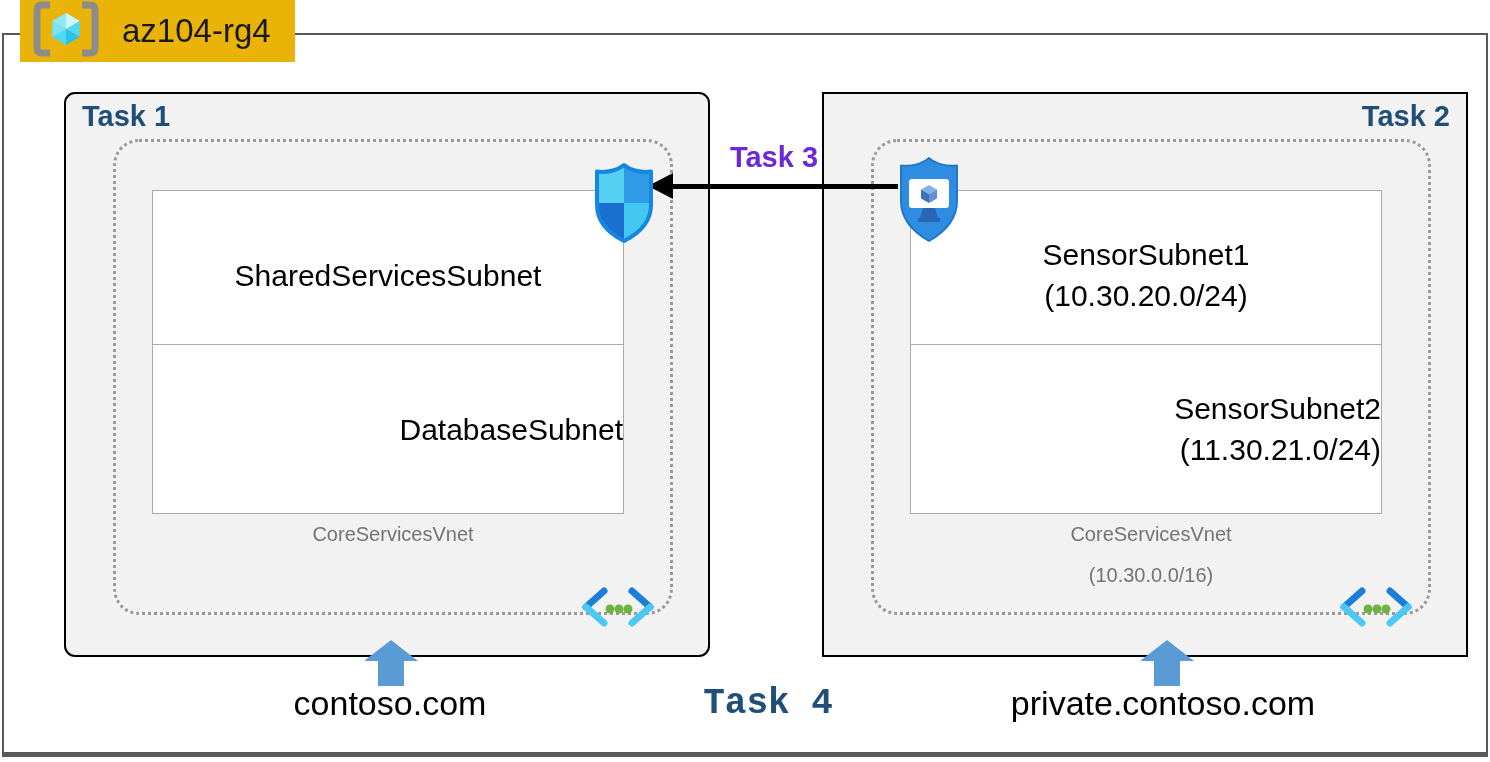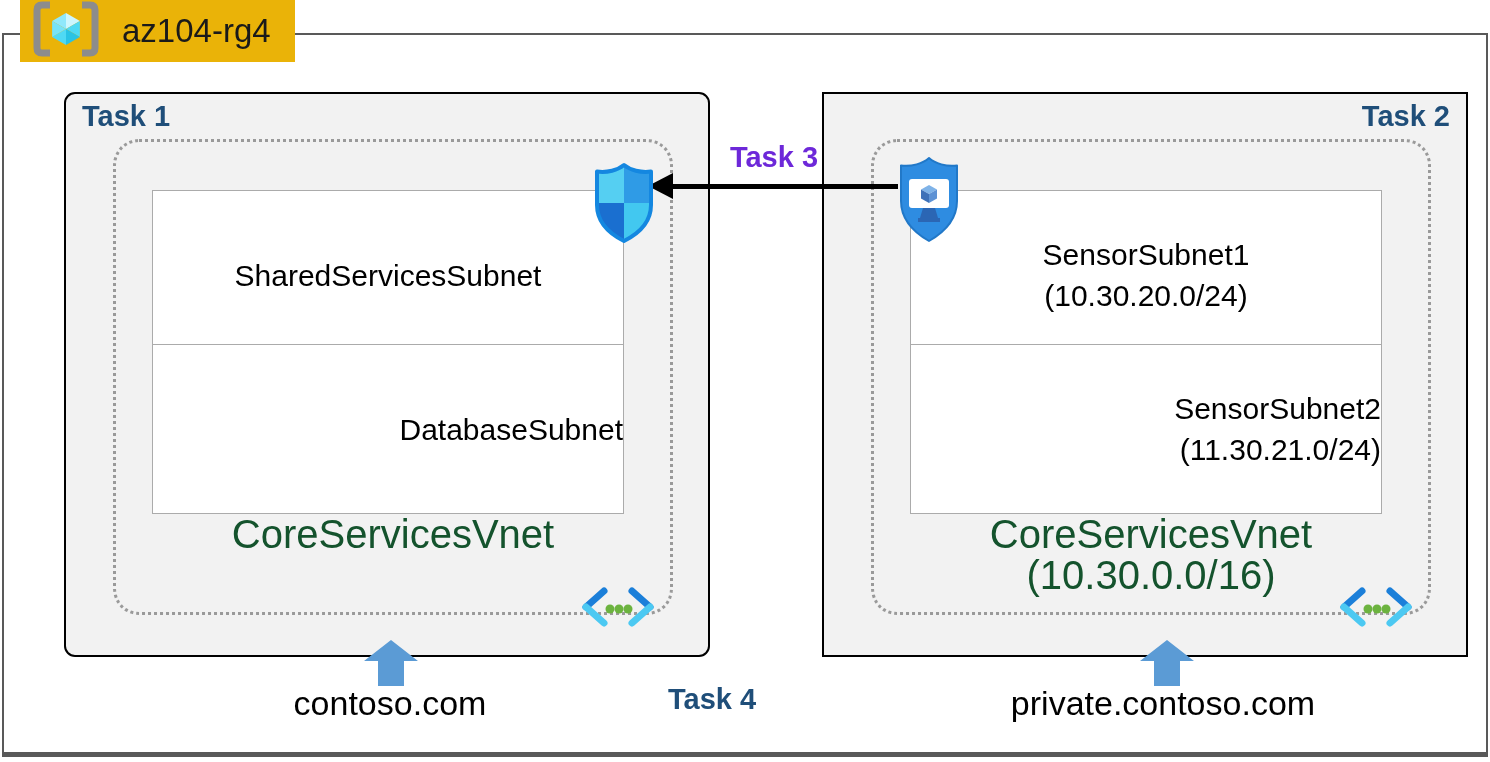--- a/index.html
+++ b/index.html
@@ -83,23 +83,23 @@
     line-height: 41px;
     color: #000000;
   }
   .subnet-box.first  { top: 48px; }
   .subnet-box.second { top: 202px; align-items: flex-end; }
   .vnet-name {
     position: absolute;
     left: 0; right: 0;
     top: 372px;
     text-align: center;
-    font-size: 40px;
+    font-size: 20px;
     line-height: 41px;
-    color: #14532d;
+    color: #737373;
   }
   .vnet-icon {
     position: absolute;
     right: 12px; bottom: -16px;
     width: 80px; height: 42px;
     z-index: 3;
   }
   
   .nsg-icon {
     position: absolute;
@@ -138,24 +138,26 @@
     border-top: 13px solid transparent;
     border-bottom: 13px solid transparent;
     border-right: 25px solid #000000;
     z-index: 3;
   }
   
   .task4-label {
     position: absolute;
     left: 668px; top: 683px;
     width: 200px;
-    font-size: 29px;
+    text-align: center;
+    font-size: 36px;
     font-weight: bold;
     color: #1F4E79;
     z-index: 2;
+    font-family: Liberation Mono, monospace;
   }
   .dns-arrow {
     position: absolute;
     top: 640px;
     width: 54px; height: 46px;
     z-index: 2;
   }
   .dns-arrow.left  { left: 364px; }
   .dns-arrow.right { left: 1140px; }
   .dns-label {

